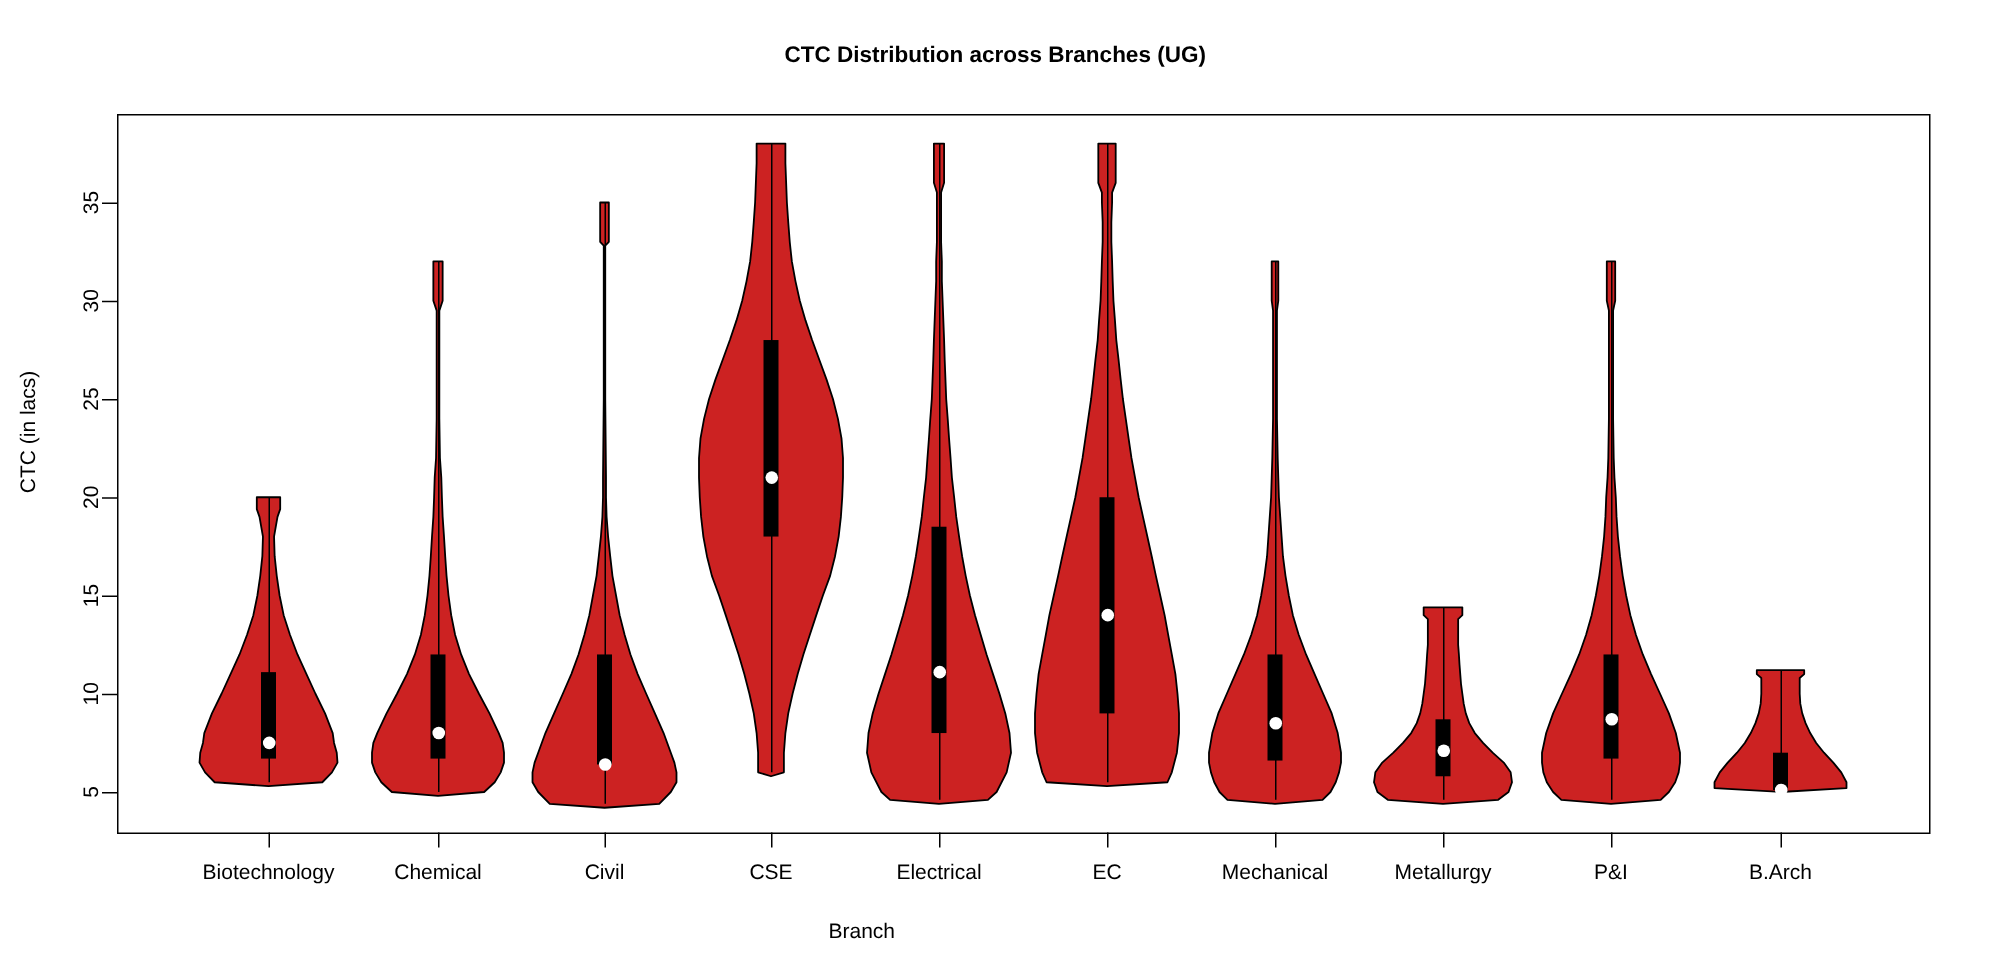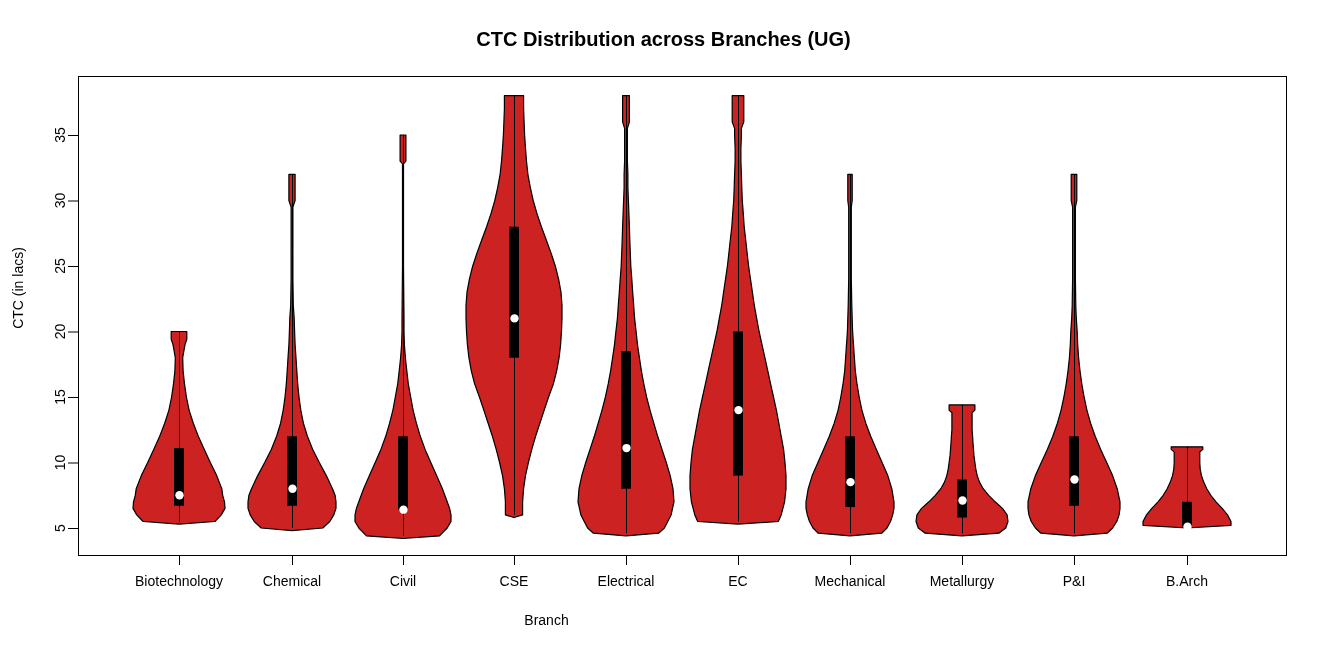--- a/index.html
+++ b/index.html
@@ -19,21 +19,21 @@
     left: 0; top: 0;
     width: 1327px;
     height: 653px;
   }
   #plot-title {
     position: absolute;
     left: 0;
     top: 28px;
     width: 1327px;
     text-align: center;
-    font-size: 20px;
+    font-size: 15px;
     font-weight: bold;
     color: #000000;
     letter-spacing: 0px;
   }
   #ylabel {
     position: absolute;
     left: -42px;
     top: 280px;
     width: 120px;
     text-align: center;
@@ -43,20 +43,21 @@
     transform-origin: center center;
   }
   #xlabel {
     position: absolute;
     left: 0;
     top: 612px;
     width: 1093px;
     text-align: center;
     font-size: 14px;
     color: #000000;
+    padding-left: 28px;
   }
   svg#plot-svg {
     position: absolute;
     left: 0;
     top: 0;
   }
   .tick-text {
     font-family: "Liberation Sans", sans-serif;
     font-size: 14px;
     fill: #000000;

